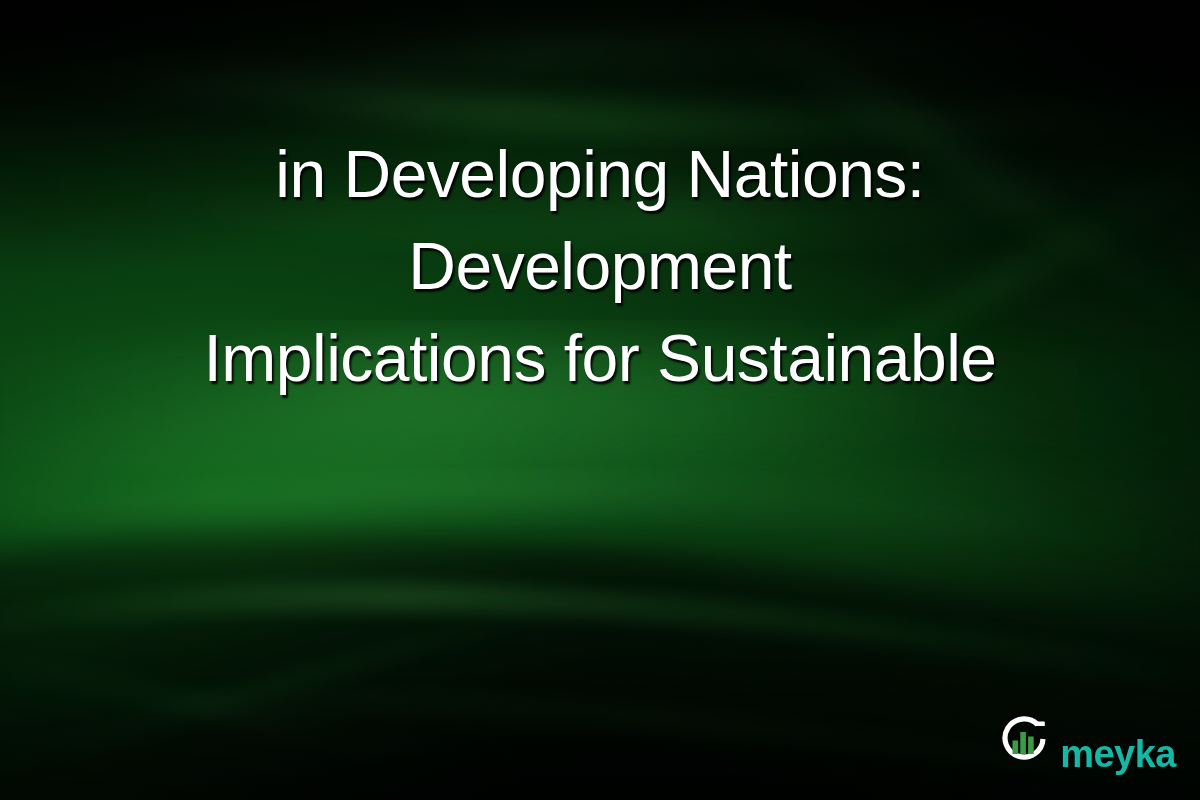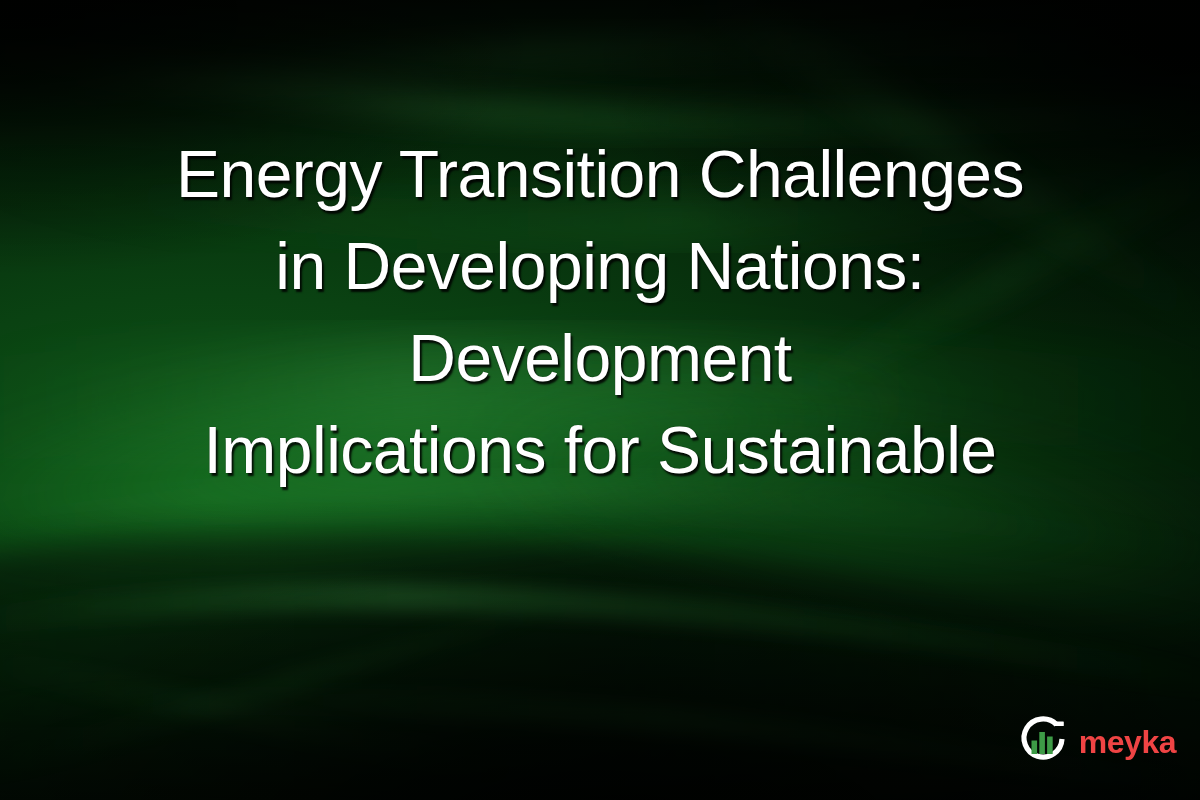--- a/index.html
+++ b/index.html
@@ -94,28 +94,28 @@
     position: absolute;
     right: 24px;
     bottom: 34px;
     display: flex;
     align-items: center;
     gap: 9px;
     z-index: 6;
   }
   .logo-mark { width: 54px; height: 54px; display: block; }
   .logo-text {
-    color: #ef4444;
+    color: #14b8a6;
     font-family: "Liberation Sans", sans-serif;
     font-weight: 700;
-    font-size: 32px;
+    font-size: 38px;
     line-height: 1;
     letter-spacing: -0.5px;
     position: relative;
-    top: 3px;
+    top: 15px;
   }
 </style>
 </head>
 <body>
 
 <div class="slide">
 
   <div class="bg-base"></div>
 
   <div class="wisps">
@@ -173,21 +173,20 @@
     </svg>
   </div>
 
   <div class="glow-a"></div>
   <div class="glow-b"></div>
   <div class="bg-dark-top"></div>
   <div class="bg-corner-dark"></div>
 
   <div class="title-wrap">
     <h1 class="title">
-      <span class="line">Energy Transition Challenges</span>
       <span class="line">in Developing Nations:</span>
       <span class="line">Development</span>
       <span class="line">Implications for Sustainable</span>
     </h1>
   </div>
 
   <div class="logo">
     <span class="logo-mark-wrap">
       <svg class="logo-mark" viewBox="0 0 54 54" aria-hidden="true">
 

